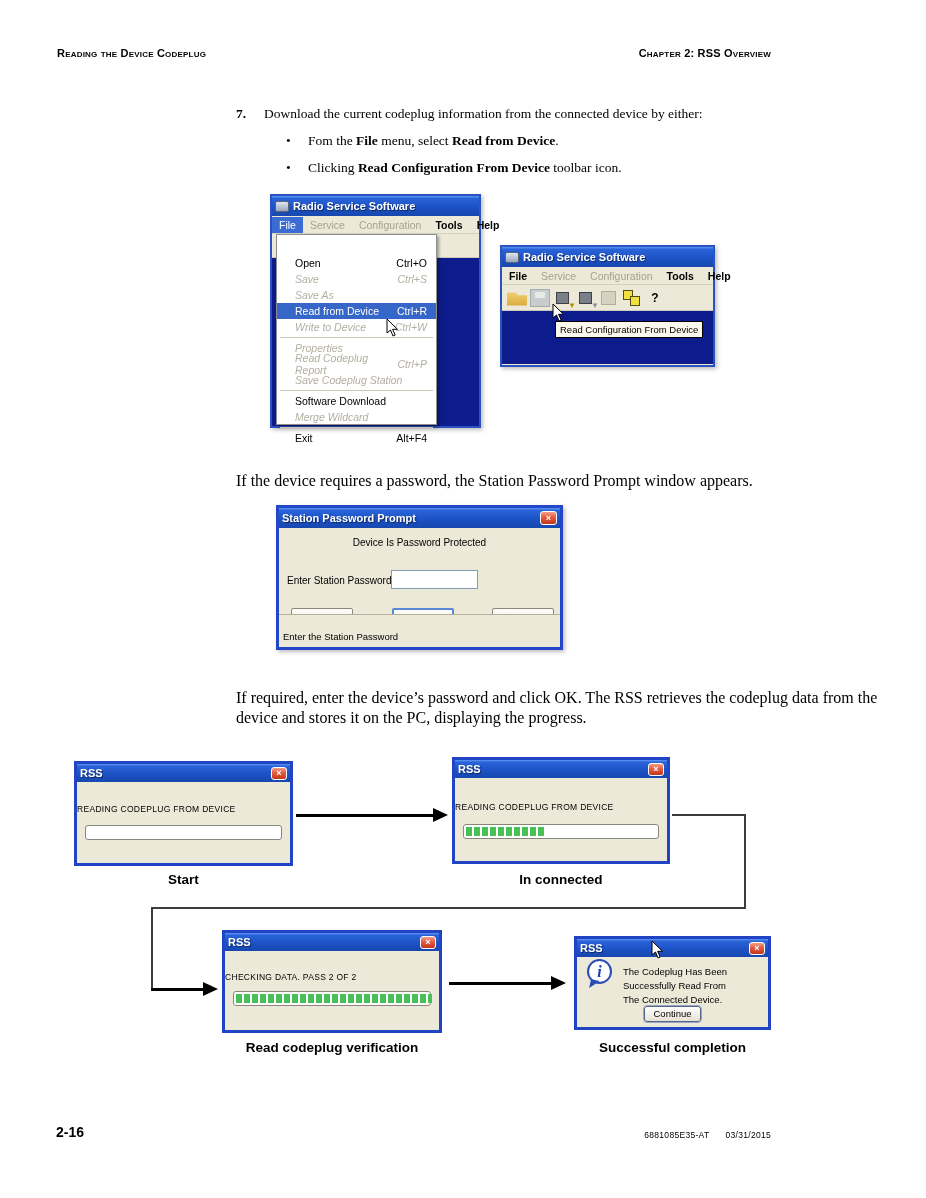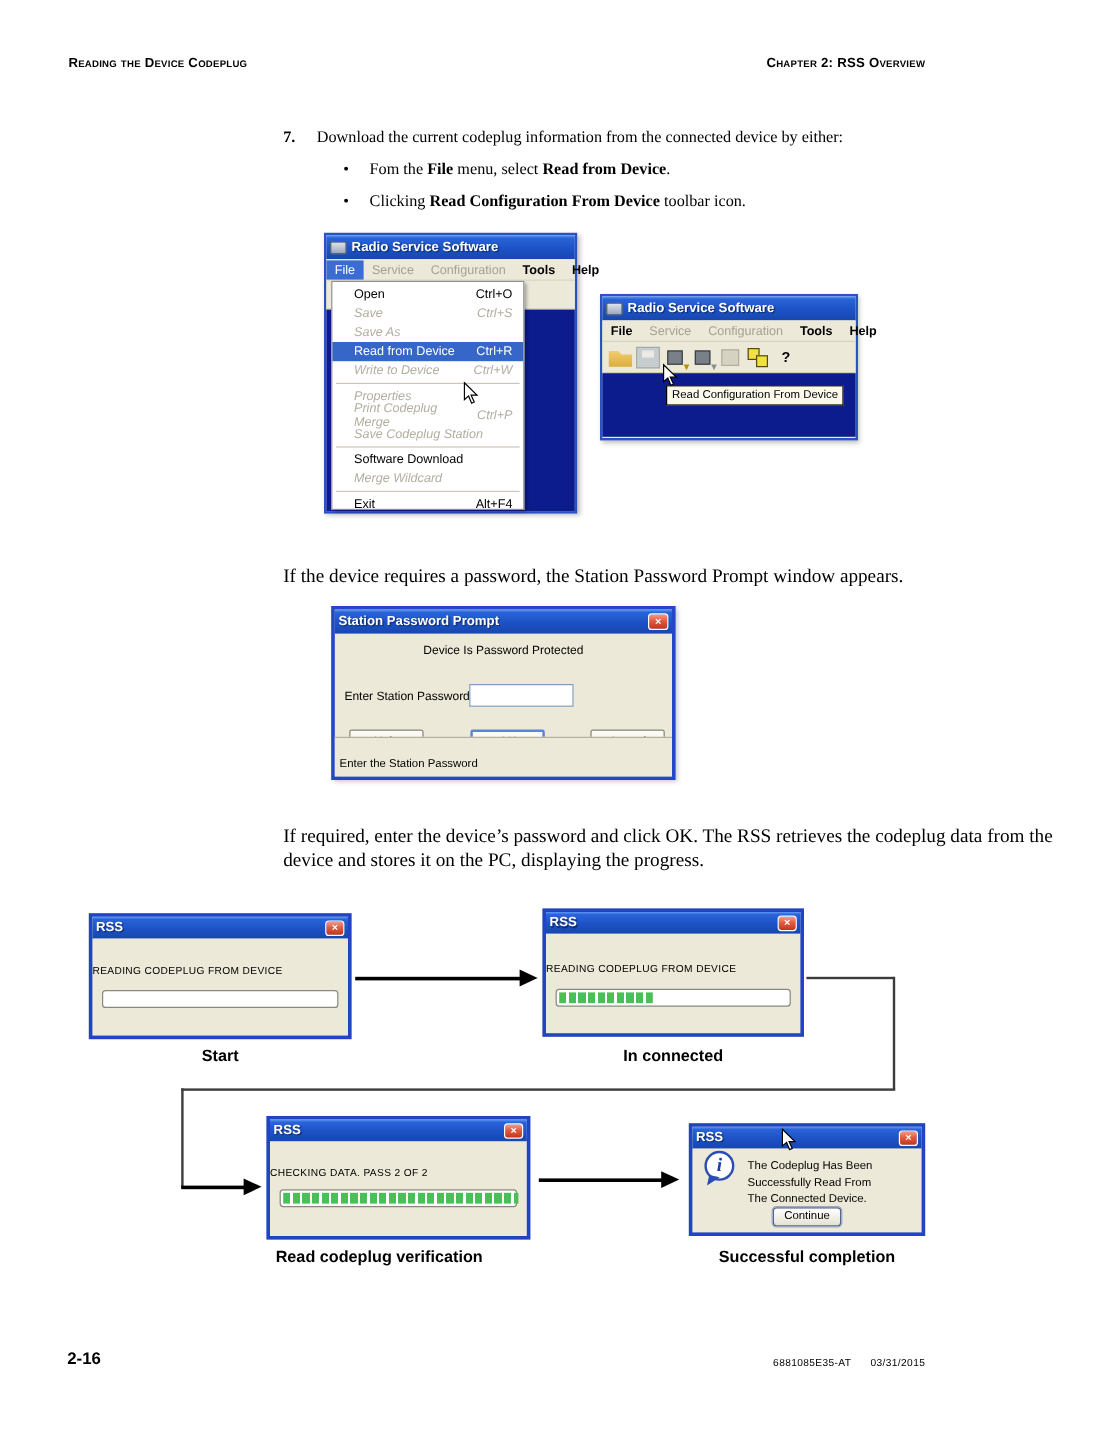--- a/index.html
+++ b/index.html
@@ -46,21 +46,21 @@
   .mi.dis { color:#a6a292; }
   .mi.strong { font-weight:bold; }
   .navy-body { position:relative; background:#0d1c8c; }
 
   
   #winA { left:270px; top:194px; width:211px; height:234px; }
   #winA .client { position:relative; height:192px; }
   #winA .toolstrip { height:24px; background:#ece9d8; border-bottom:1px solid #cfcbba; }
   #winA .navy-fill { position:absolute; left:0; right:0; top:24px; bottom:0; background:#0d1c8c; }
   .dropdown { position:absolute; left:4px; top:0; bottom:1px; width:161px; background:#fff;
-    border:1px solid #8f8f8f; box-shadow:2px 2px 3px rgba(0,0,0,.35); padding:2px 0; font-size:10.5px; }
+    border:1px solid #8f8f8f; box-shadow:2px 2px 3px rgba(0,0,0,.35); padding:20px 0; font-size:10.5px; }
   .dd-item { display:flex; justify-content:space-between; align-items:center; padding:2px 9px 2px 18px; height:16px; color:#000; }
   .dd-item .sc { margin-left:8px; }
   .dd-item.dis { color:#b2aea0;font-style:italic; }
   .dd-item.hl { background:#3566c8; color:#fff; }
   .dd-sep { border-top:1px solid #cbc7b8; margin:2px 3px; }
 
   
   #winB { left:500px; top:245px; width:215px; height:122px; }
   #winB .toolstrip { height:26px; background:#ece9d8; display:flex; align-items:center; padding-left:5px; gap:3px;
     border-bottom:1px solid #cfcbba; }
@@ -188,21 +188,21 @@
         <div class="dd-item dis">
             <span>Write to Device</span>
             <span class="sc">Ctrl+W</span>
           </div>
         <div class="dd-sep"></div>
         <div class="dd-item dis">
             <span>Properties</span>
             <span class="sc"></span>
           </div>
         <div class="dd-item dis">
-            <span>Print Codeplug Merge</span>
+            <span>Read Codeplug Report</span>
             <span class="sc">Ctrl+P</span>
           </div>
         <div class="dd-item dis">
             <span>Save Codeplug Station</span>
             <span class="sc"></span>
           </div>
         <div class="dd-sep"></div>
         <div class="dd-item">
             <span>Software Download</span>
             <span class="sc"></span>
@@ -302,21 +302,21 @@
   <div class="rss-dlg" id="rss3">
     <div class="xp-titlebar">
       <span>RSS</span>
       <span class="xp-close">×</span>
     </div>
     <div class="rss-msg">CHECKING DATA. PASS 2 OF 2</div>
     <div class="pbar">
         <div class="pfill" style="width: 100%;"></div>
       </div>
   </div>
-  <div class="flow-caption" style="left:206px; top:1040px; width:220px;">Read codeplug verification</div>
+  <div class="flow-caption" style="left:222px; top:1040px; width:220px;">Read codeplug verification</div>
 
   <div class="rss-dlg" id="rss4">
     <div class="xp-titlebar">
       <span>RSS</span>
       <span class="xp-close">×</span>
     </div>
     <div class="info-icon">i</div>
     <div class="rss4-line" style="top:27px;">The Codeplug Has Been</div>
     <div class="rss4-line" style="top:41px;">Successfully Read From</div>
     <div class="rss4-line" style="top:55px;">The Connected Device.</div>

